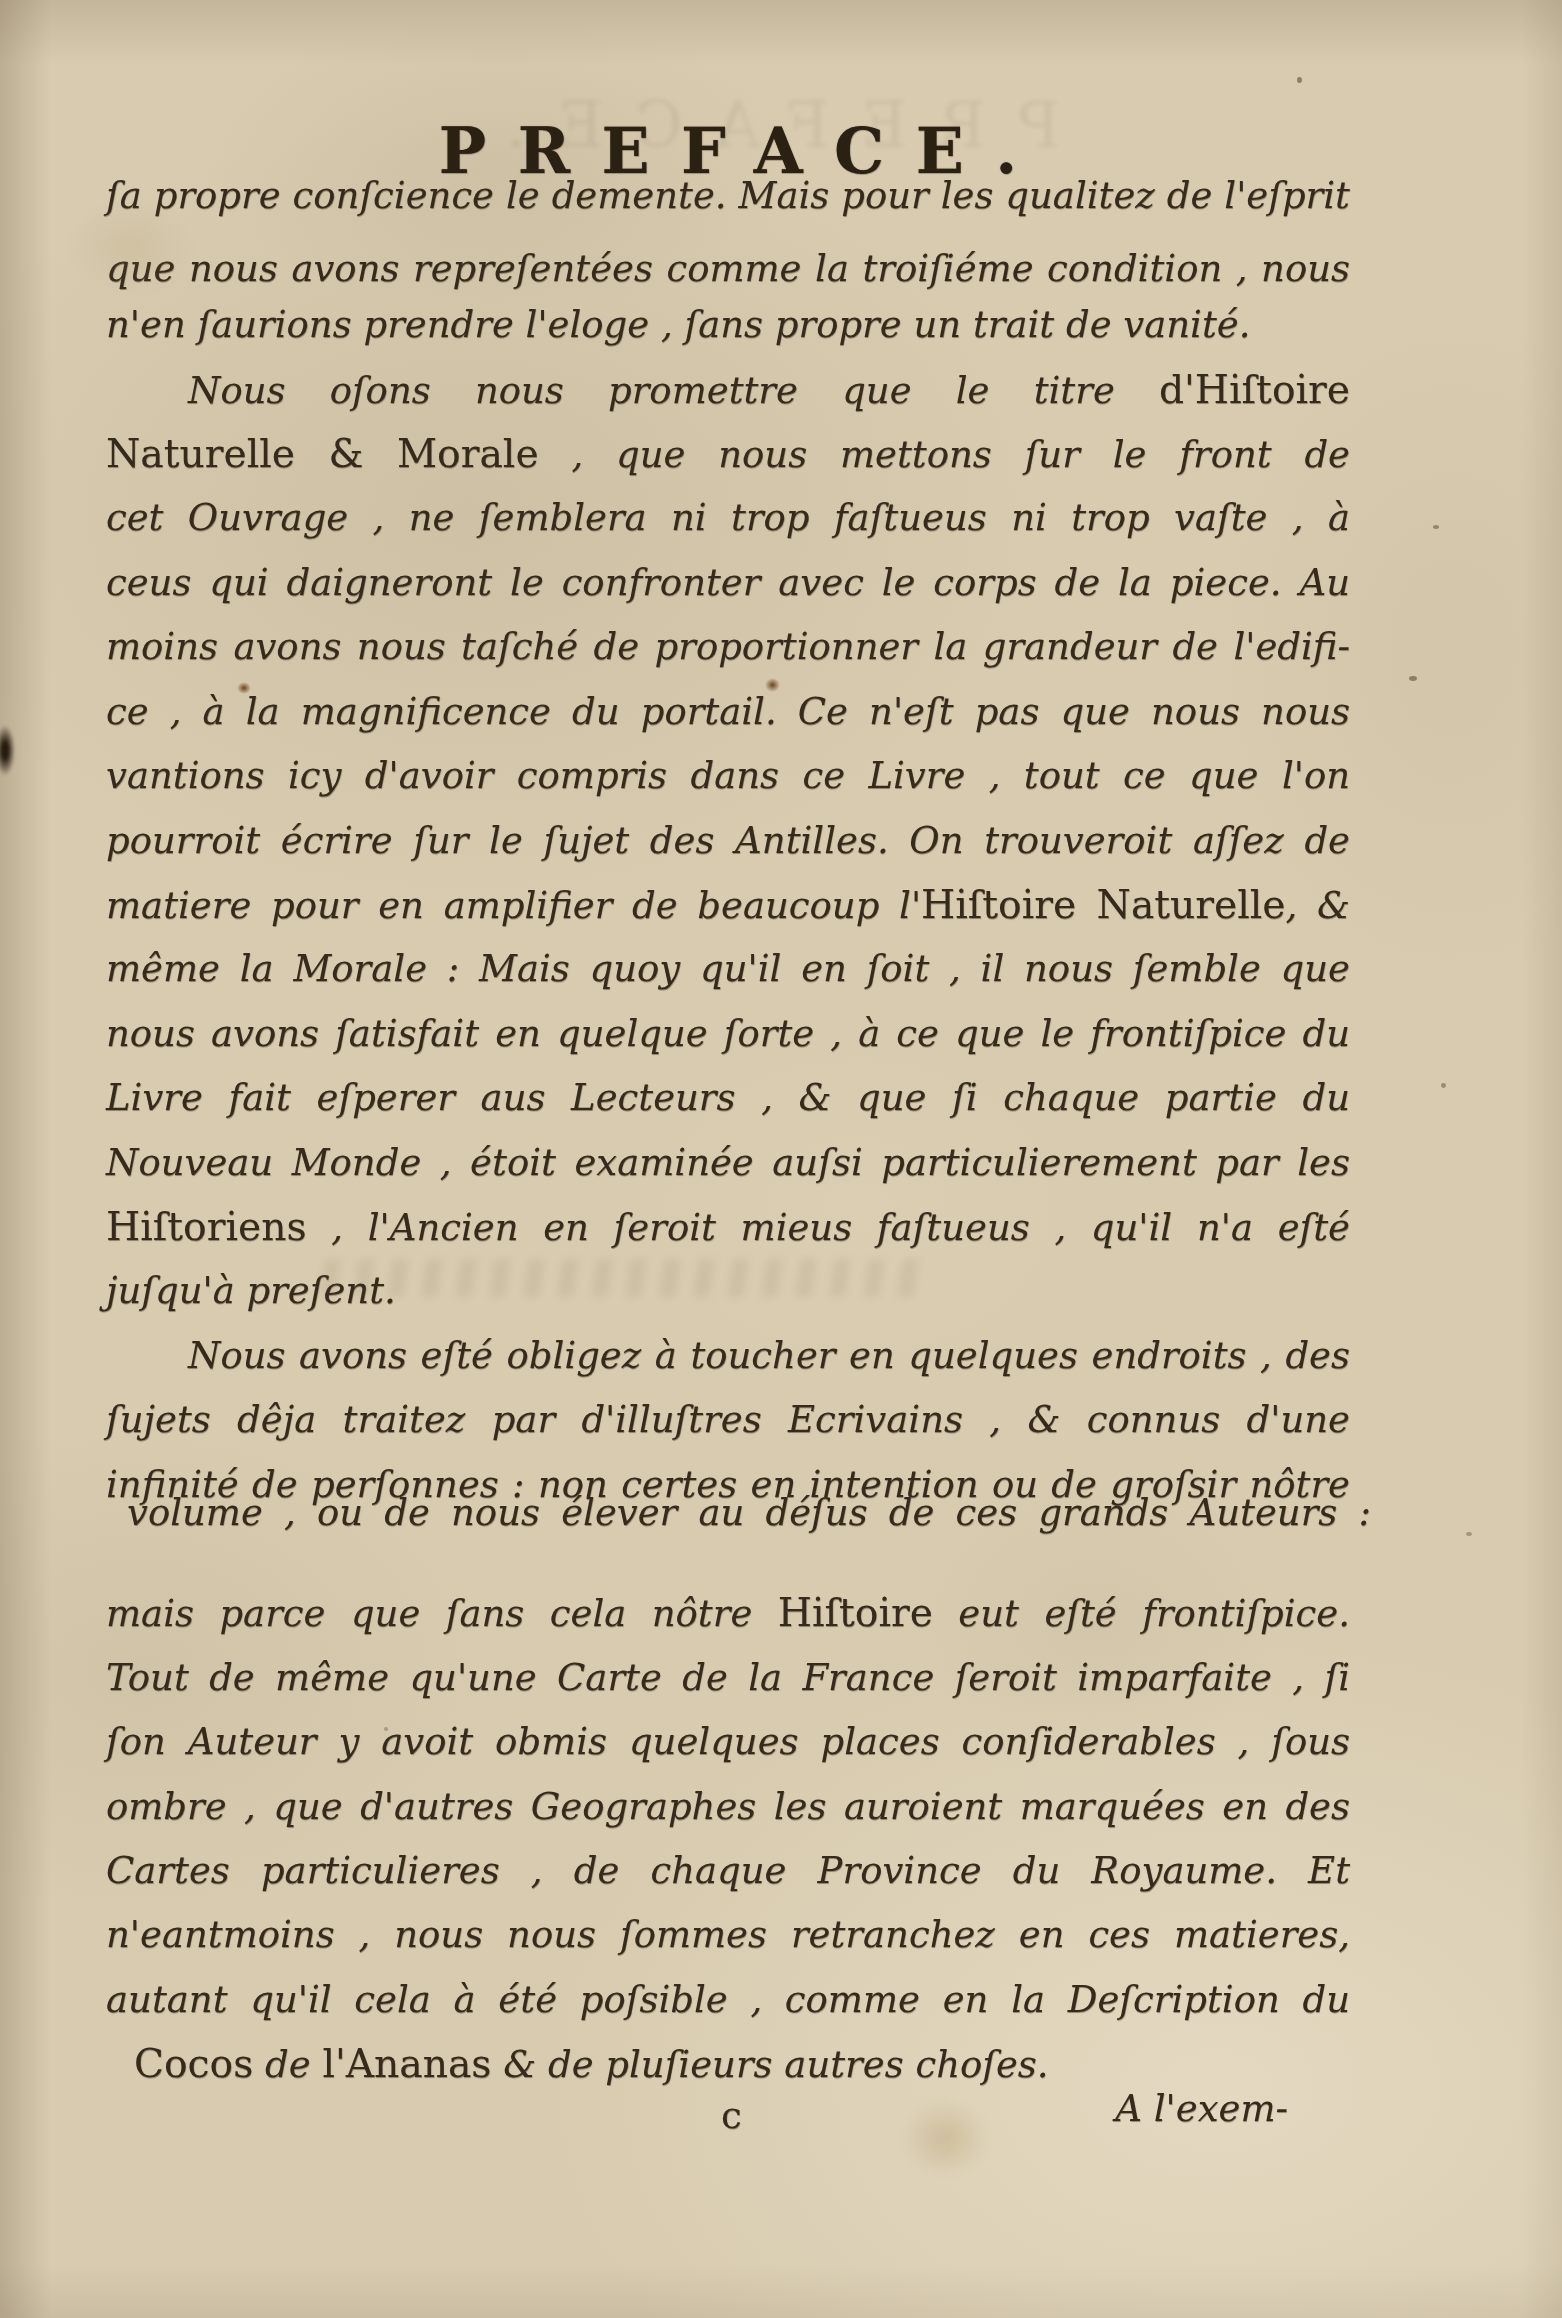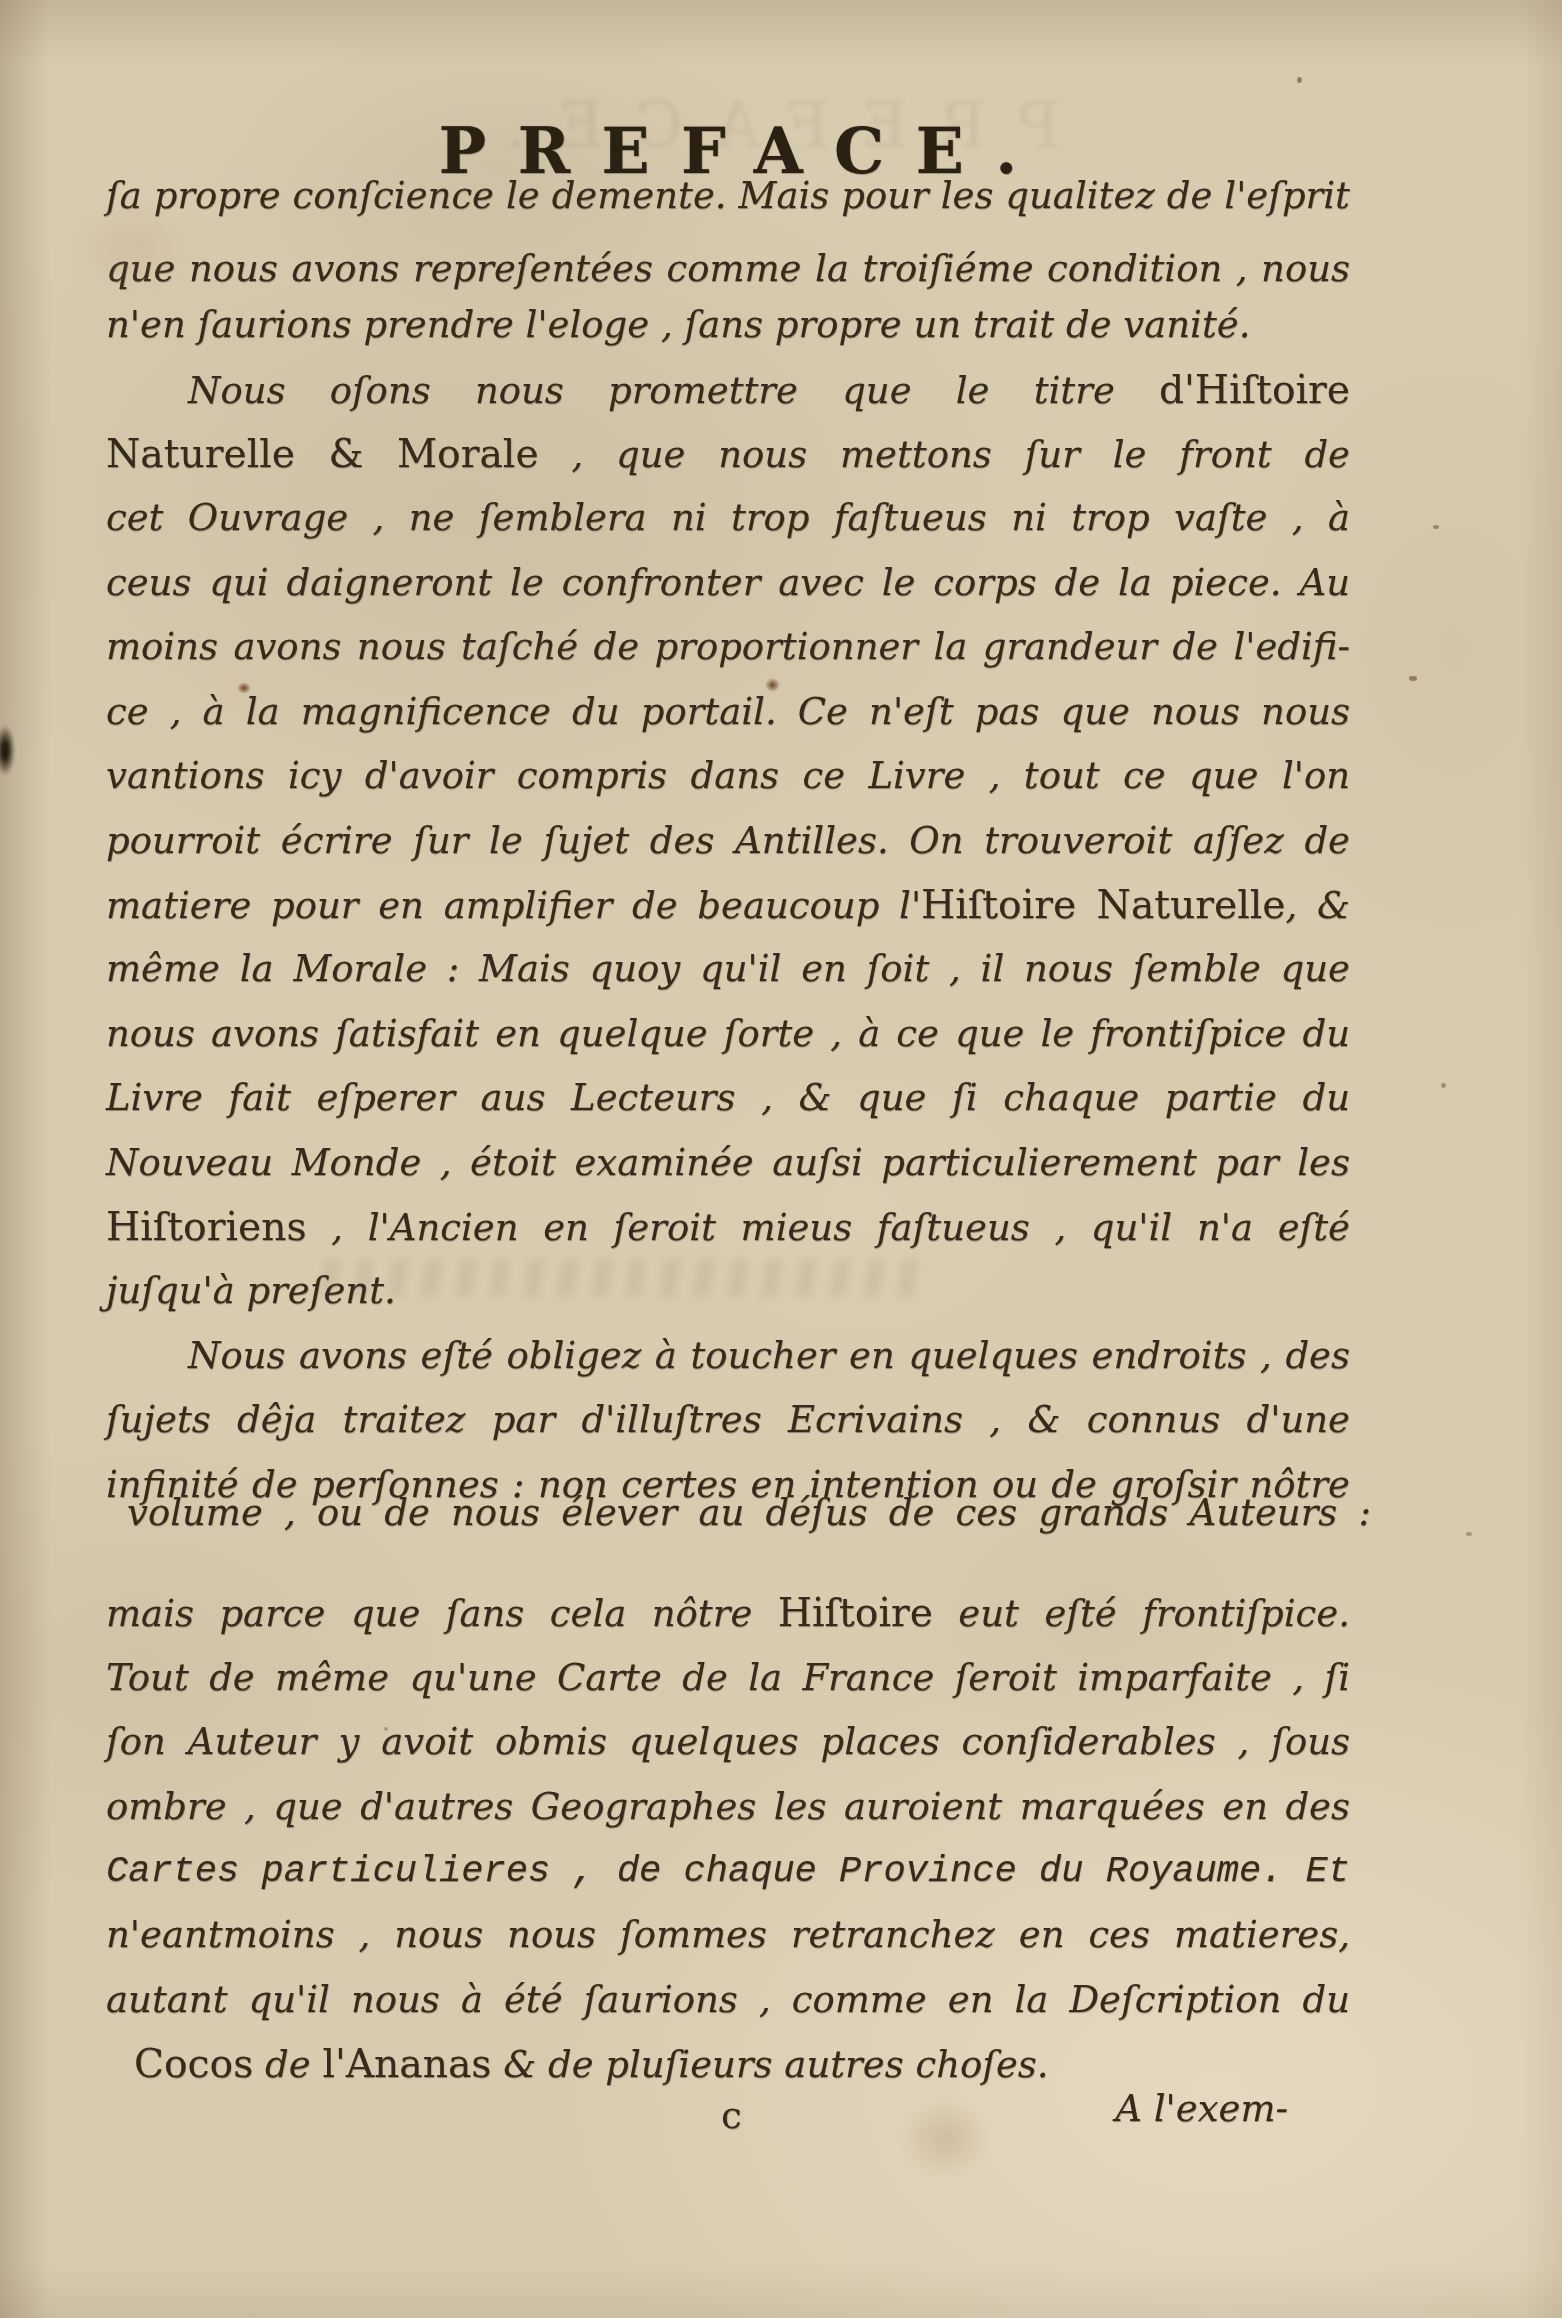--- a/index.html
+++ b/index.html
@@ -113,23 +113,23 @@
       <div class="line" style="top: 1195px;"><span class="roman">Hiſtoriens</span><span class="ital"> , l'Ancien en ſeroit mieus faſtueus , qu'il n'a eſté</span></div>
       <div class="line ragged" style="top: 1259px;"><span class="ital">juſqu'à preſent.</span></div>
       <div class="line" style="top: 1324px; text-indent: 82px;"><span class="ital">Nous avons eſté obligez à toucher en quelques endroits , des</span></div>
       <div class="line" style="top: 1388px;"><span class="ital">ſujets dêja traitez par d'illuſtres Ecrivains , &amp; connus d'une</span></div>
       <div class="line" style="top: 1453px;"><span class="ital">infinité de perſonnes : non certes en intention ou de groſsir nôtre</span></div>
       <div class="line" style="top: 1481px; margin-left: 21px;"><span class="ital">volume , ou de nous élever au déſus de ces grands Auteurs :</span></div>
       <div class="line" style="top: 1581px;"><span class="ital">mais parce que ſans cela nôtre </span><span class="roman">Hiſtoire</span><span class="ital"> eut eſté frontiſpice.</span></div>
       <div class="line" style="top: 1646px;"><span class="ital">Tout de même qu'une Carte de la France ſeroit imparfaite , ſi</span></div>
       <div class="line" style="top: 1710px;"><span class="ital">ſon Auteur y avoit obmis quelques places conſiderables , ſous</span></div>
       <div class="line" style="top: 1775px;"><span class="ital">ombre , que d'autres Geographes les auroient marquées en des</span></div>
-      <div class="line" style="top: 1839px; font-family: Liberation Mono, monospace;"><span class="ital">Cartes particulieres , de chaque Province du Royaume.  Et</span></div>
+      <div class="line" style="top: 1839px;"><span class="ital">Cartes particulieres , de chaque Province du Royaume.  Et</span></div>
       <div class="line" style="top: 1903px;"><span class="ital">n'eantmoins , nous nous ſommes retranchez en ces matieres,</span></div>
-      <div class="line" style="top: 1968px;"><span class="ital">autant qu'il nous à été ſaurions , comme en la Deſcription du</span></div>
+      <div class="line" style="top: 1968px;"><span class="ital">autant qu'il cela à été poſsible , comme en la Deſcription du</span></div>
       <div class="line ragged" style="top: 2032px; margin-left: 28px;"><span class="roman">Cocos</span><span class="ital"> de </span><span class="roman">l'Ananas</span><span class="ital"> &amp; de pluſieurs autres choſes.</span></div>
     </div>
 
   <div class="sig">c</div>
   <div class="catchword">A l'exem-</div>
 
   <div class="edge-blot"></div>
   <div class="ghost-band"></div>
 
   <div class="rust-dot" style="left:237px;top:682px;width:13.7px;height:12.3px;"></div>

